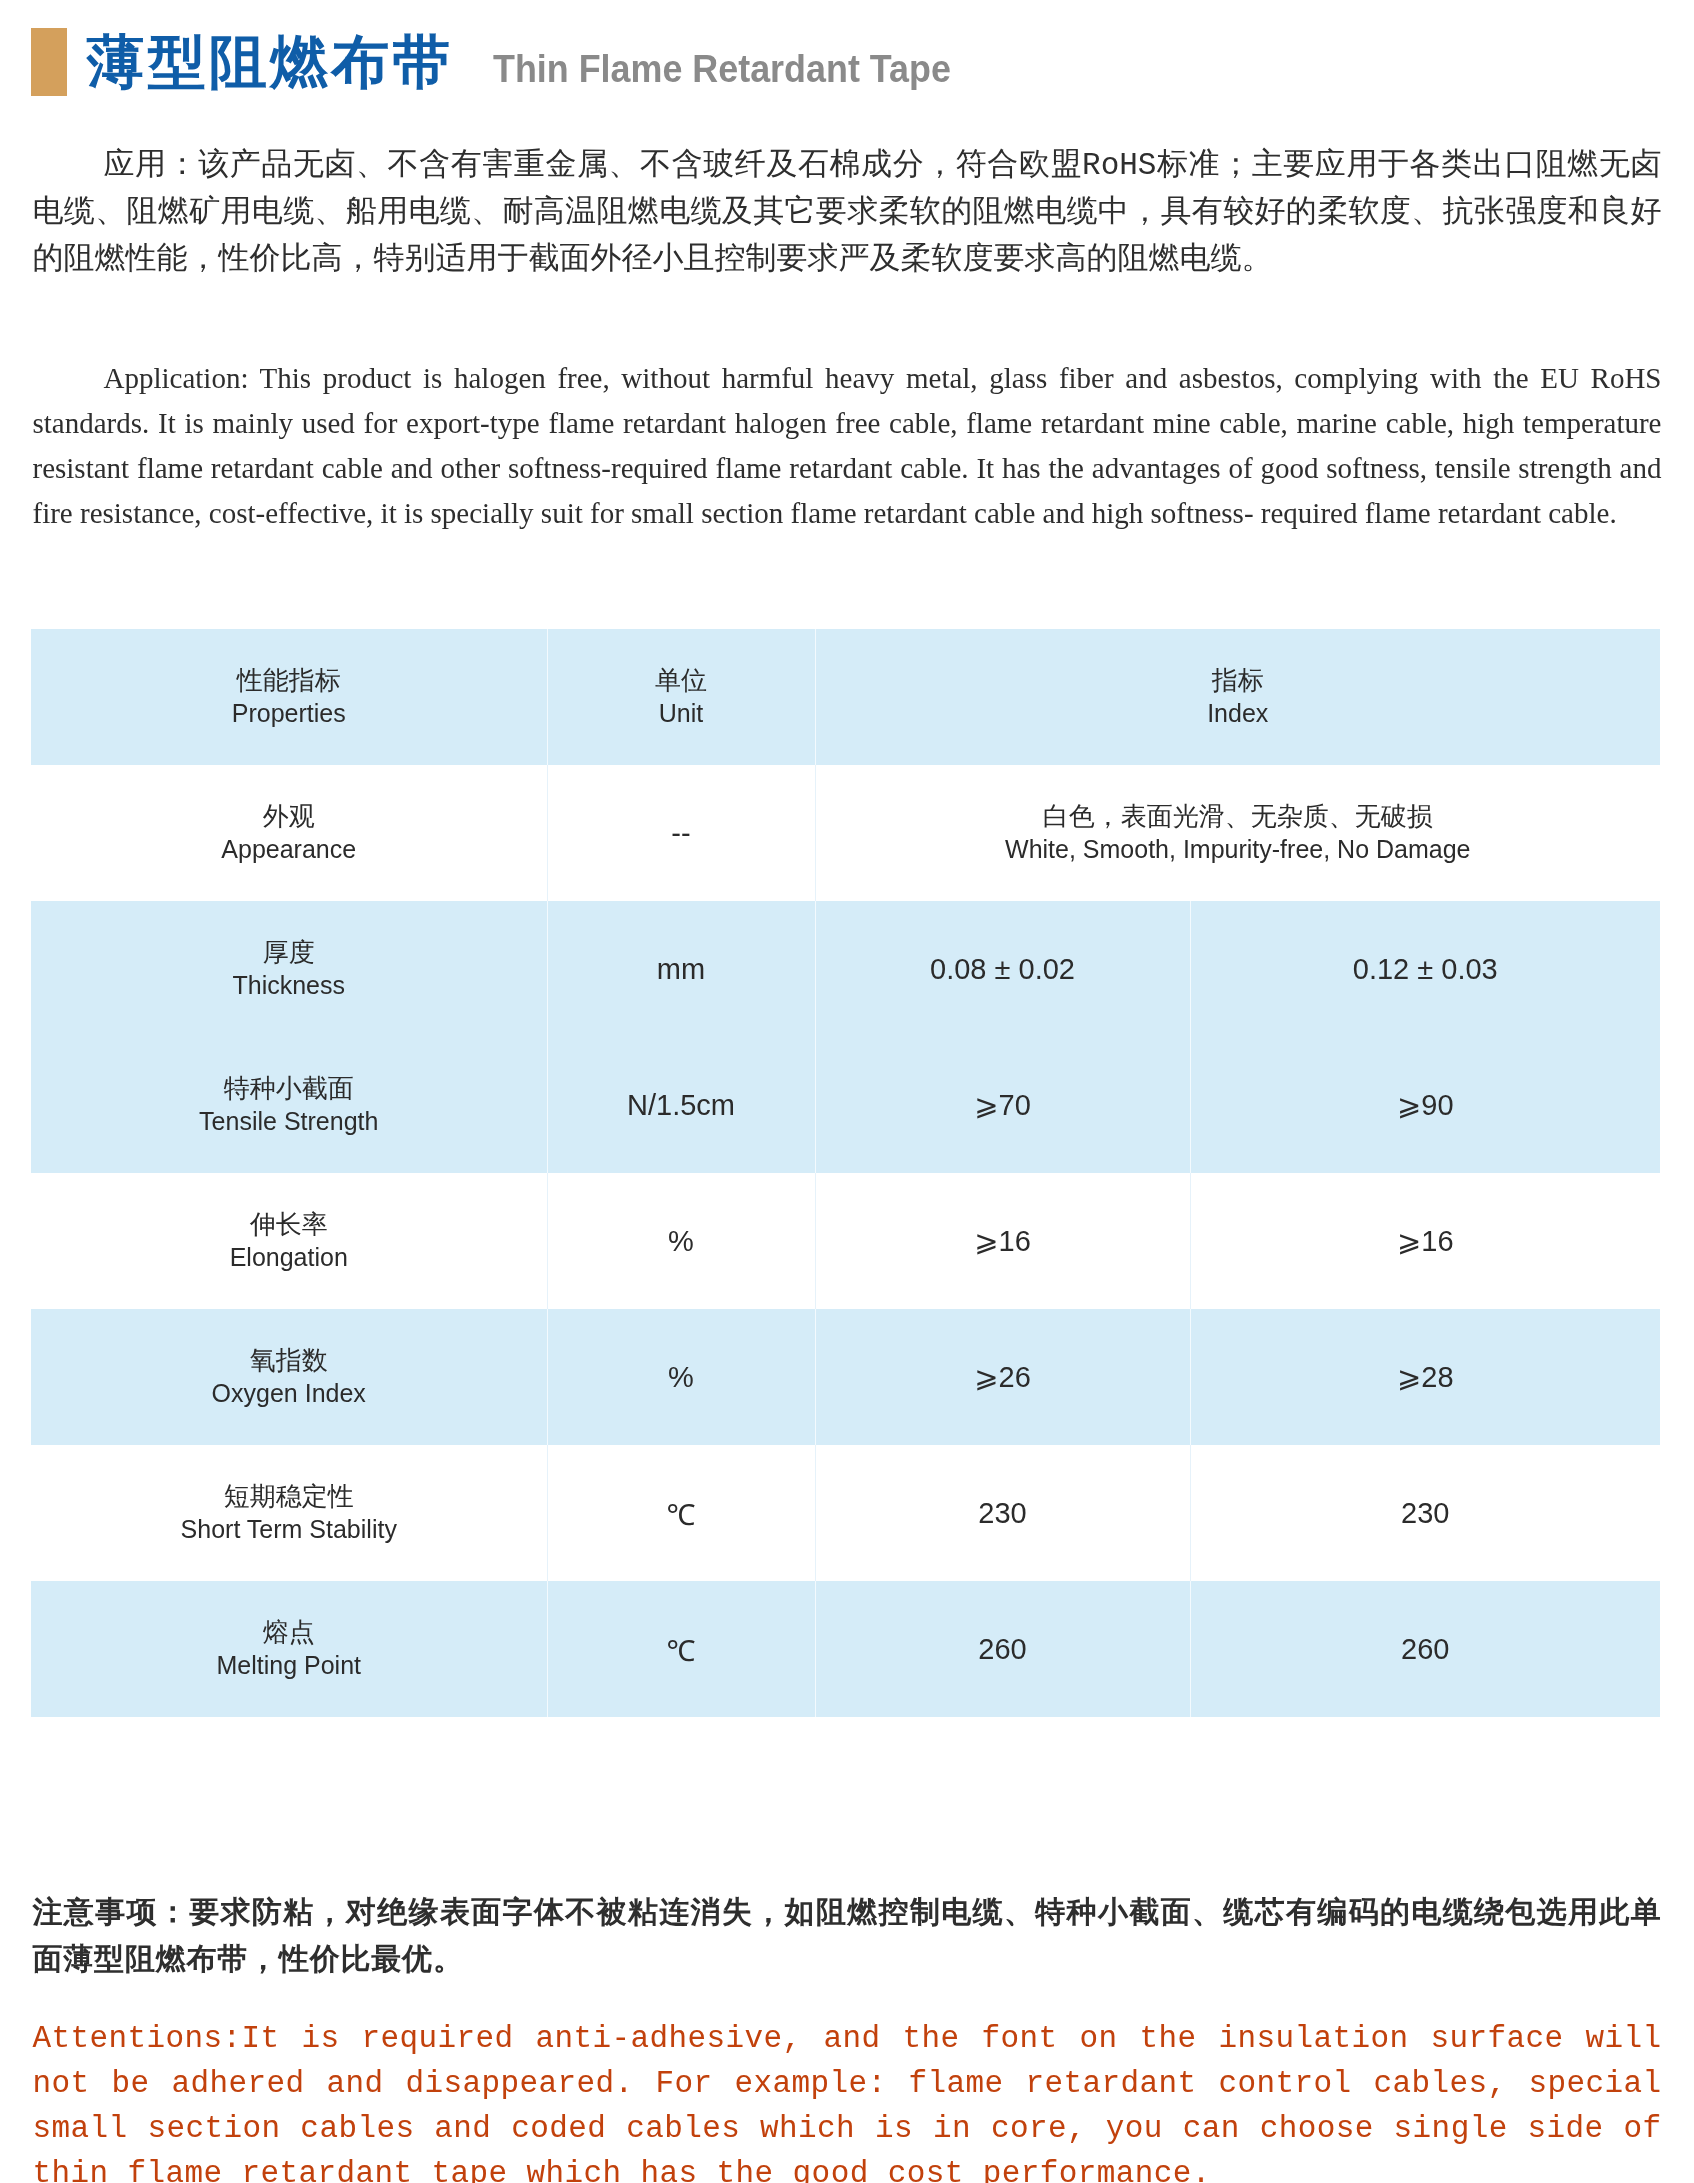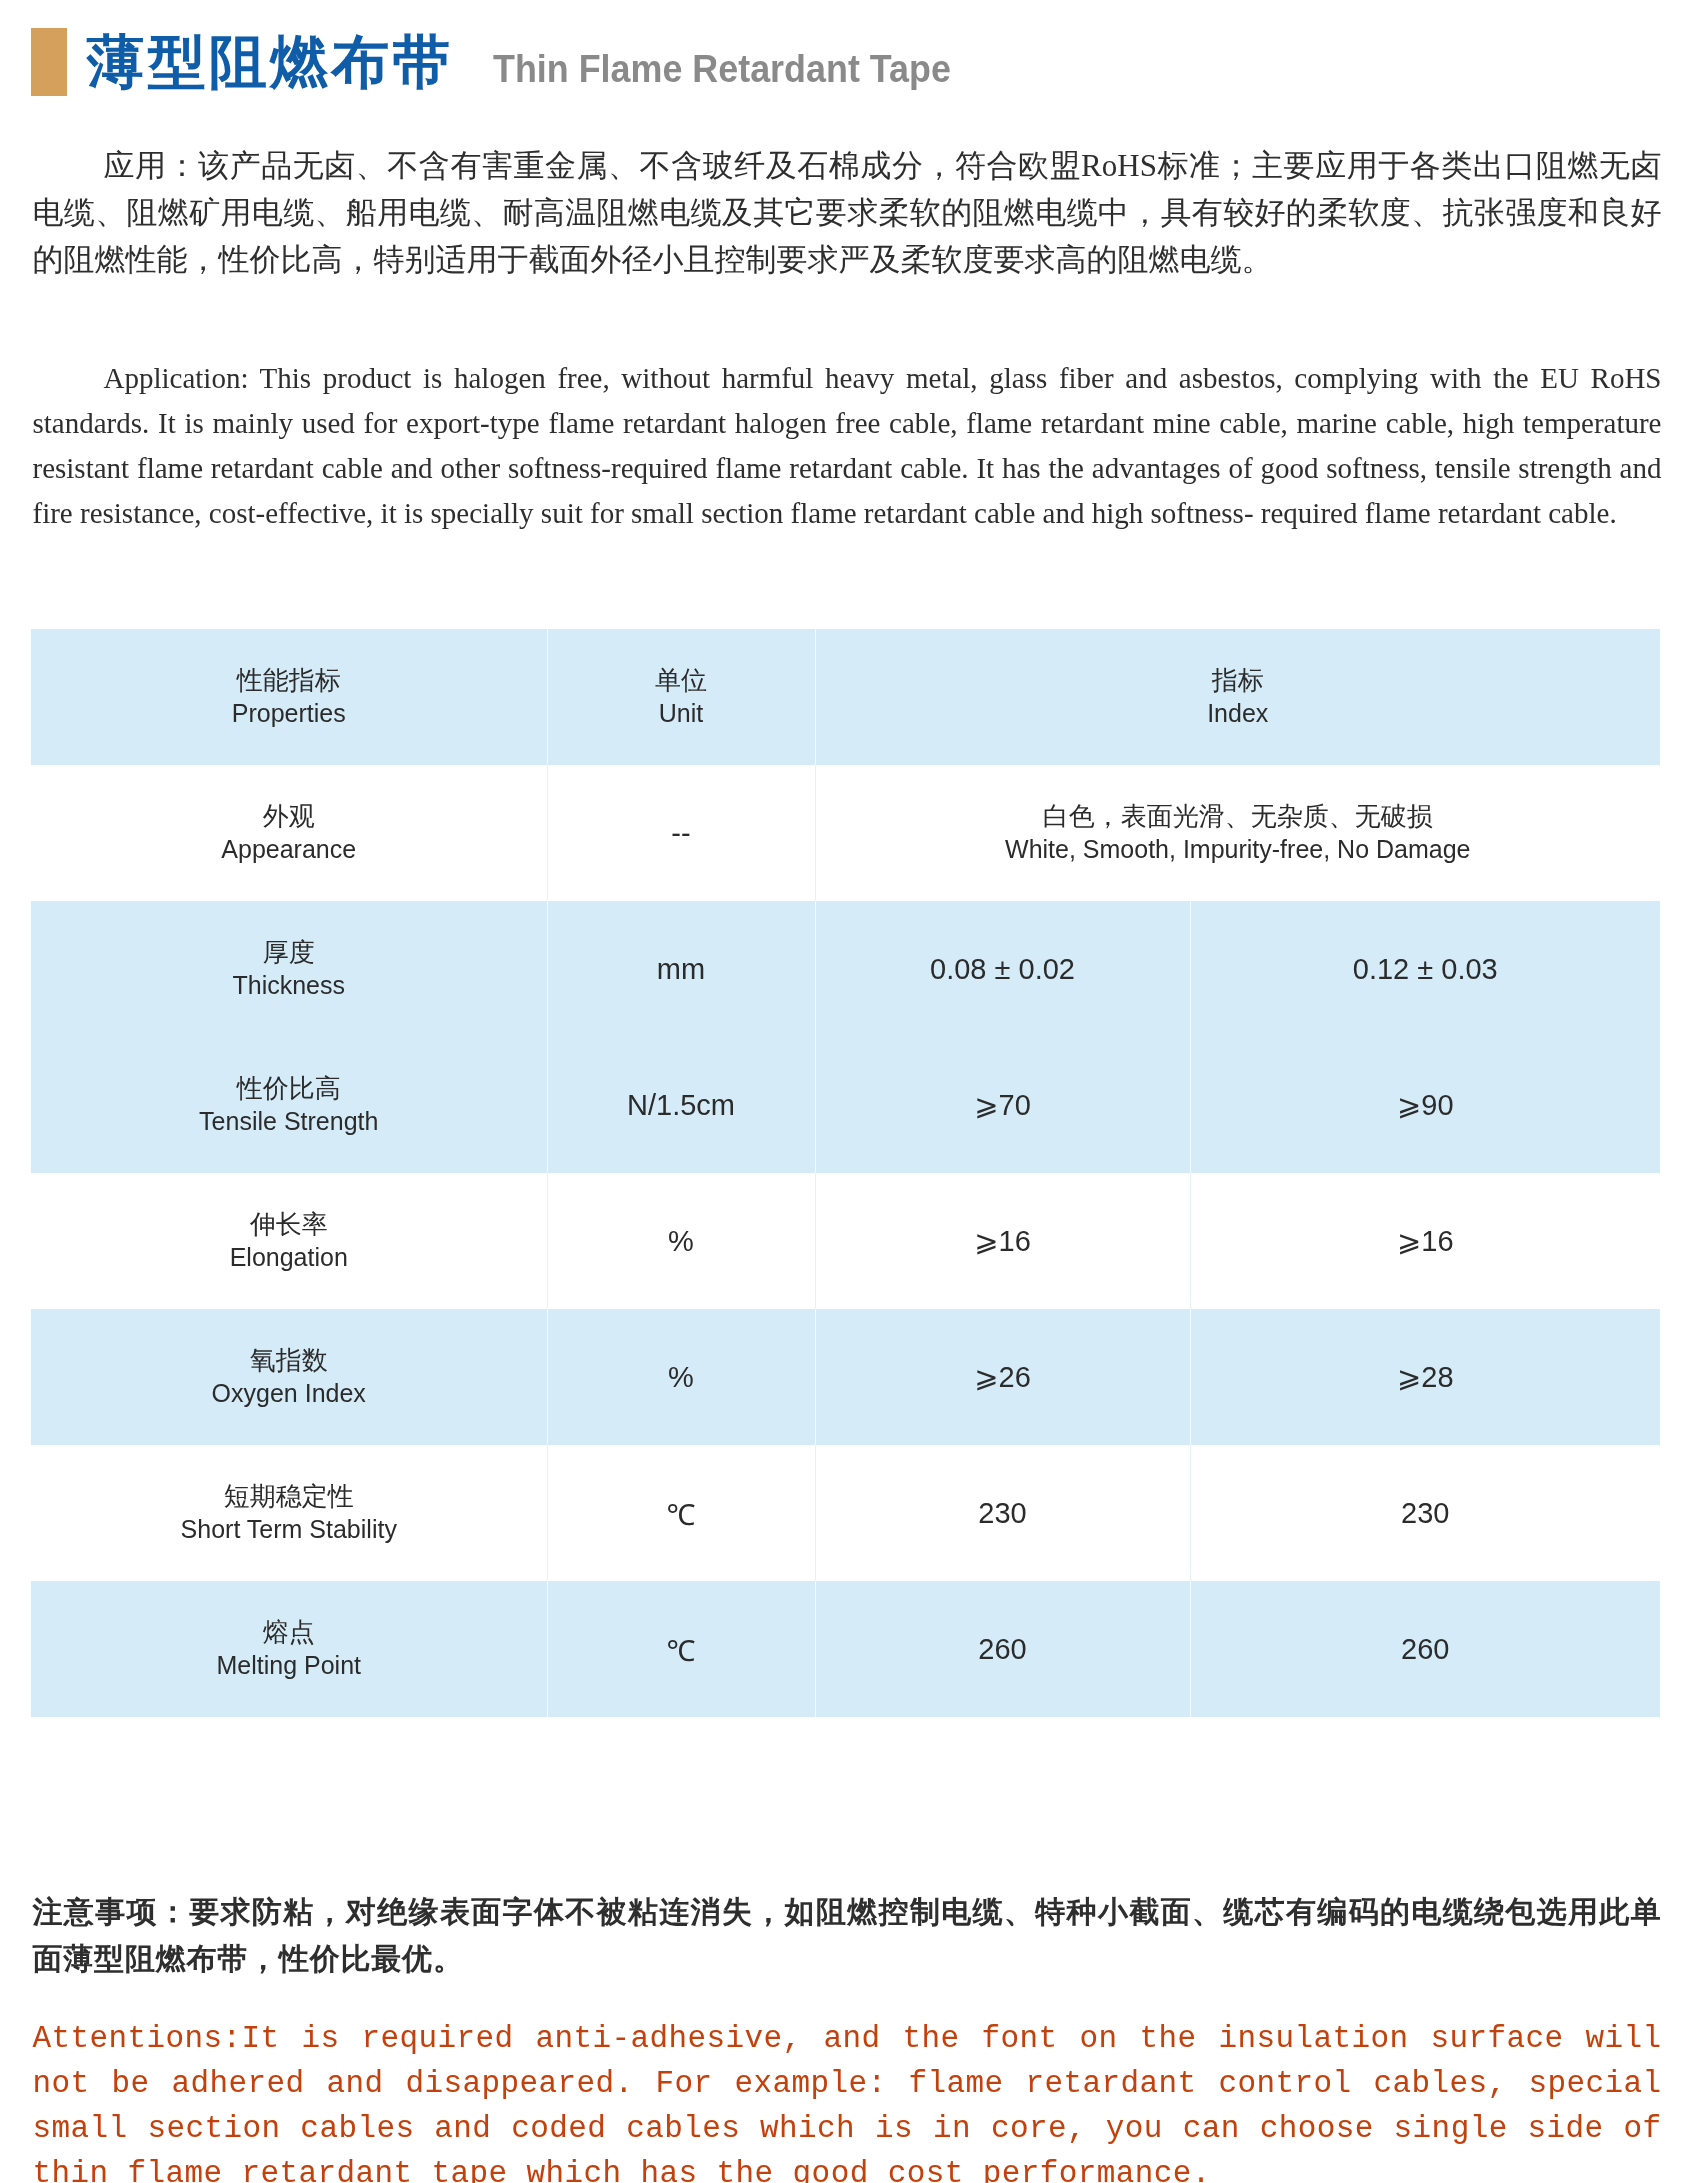--- a/index.html
+++ b/index.html
@@ -5,21 +5,21 @@
   html, body { margin: 0; padding: 0; background: #ffffff; }
   body { width: 1694px; height: 2183px; position: relative; overflow: hidden; color: #2b2b2b; }
 
   
   .title-bar { position: absolute; left: 31px; top: 27px; height: 70px; display: flex; align-items: center; justify-content: center; }
   .accent { width: 36px; height: 68px; background: #D4A05C; margin-right: 19.5px; }
   .title-cn { font-family: "DejaVu Sans", sans-serif; font-weight: bold; font-size: 58px; color: #0F5DA8; letter-spacing: 3.2px; line-height: 70px; }
   .title-en { font-family: "Liberation Sans", sans-serif; font-weight: bold; font-size: 39px; color: #8A8A8A; margin-left: 39px; margin-top: 13px; transform: scaleX(0.92); transform-origin: left center; }
 
   
-  .para-cn { position: absolute; left: 32.5px; top: 142px; width: 1629px; font-family: Liberation Serif, serif; font-size: 31px; line-height: 47px; text-align: justify; text-indent: 71px; color: #2e2e2e; margin: 0; }
+  .para-cn { position: absolute; left: 32.5px; top: 142px; width: 1629px; font-family: Liberation Mono, monospace; font-size: 31px; line-height: 47px; text-align: justify; text-indent: 71px; color: #2e2e2e; margin: 0; }
   .para-en { position: absolute; left: 32.5px; top: 356px; width: 1629px; font-family: "Liberation Serif", serif; font-size: 29px; line-height: 45px; text-align: justify; text-indent: 71px; color: #2e2e2e; margin: 0; }
 
   
   .spec-table { position: absolute; left: 31px; top: 629px; width: 1629px; border-collapse: collapse; table-layout: fixed; }
   .spec-table td { height: 136px; padding: 0; text-align: center; vertical-align: middle; font-family: "Liberation Sans", sans-serif; font-size: 28.4px; color: #2b2b2b; border-left: 1.6px solid #e6f2fa; border-right: 1.6px solid #e6f2fa; }
   .spec-table tr.blue td { background: #D5ECF8; border-left: 1.6px solid #f3fafe; border-right: 1.6px solid #f3fafe; }
   .spec-table tr td:first-child { border-left: none; }
   .spec-table tr td:last-child { border-right: none; }
   .cell-cn { display: block; font-family: "DejaVu Sans", sans-serif; font-size: 26px; line-height: 32.5px; }
   .cell-en { display: block; font-size: 25px; line-height: 34px; }
@@ -79,21 +79,21 @@
     <td>
       <span class="cell-cn">厚度</span>
       <span class="cell-en">Thickness</span>
     </td>
     <td><span class="val">mm</span></td>
     <td><span class="val">0.08 ± 0.02</span></td>
     <td><span class="val">0.12 ± 0.03</span></td>
   </tr>
   <tr class="blue">
     <td>
-      <span class="cell-cn">性价比高</span>
+      <span class="cell-cn">特种小截面</span>
       <span class="cell-en">Tensile Strength</span>
     </td>
     <td><span class="val">N/1.5cm</span></td>
     <td><span class="val">⩾70</span></td>
     <td><span class="val">⩾90</span></td>
   </tr>
   <tr class="white">
     <td>
       <span class="cell-cn">伸长率</span>
       <span class="cell-en">Elongation</span>

